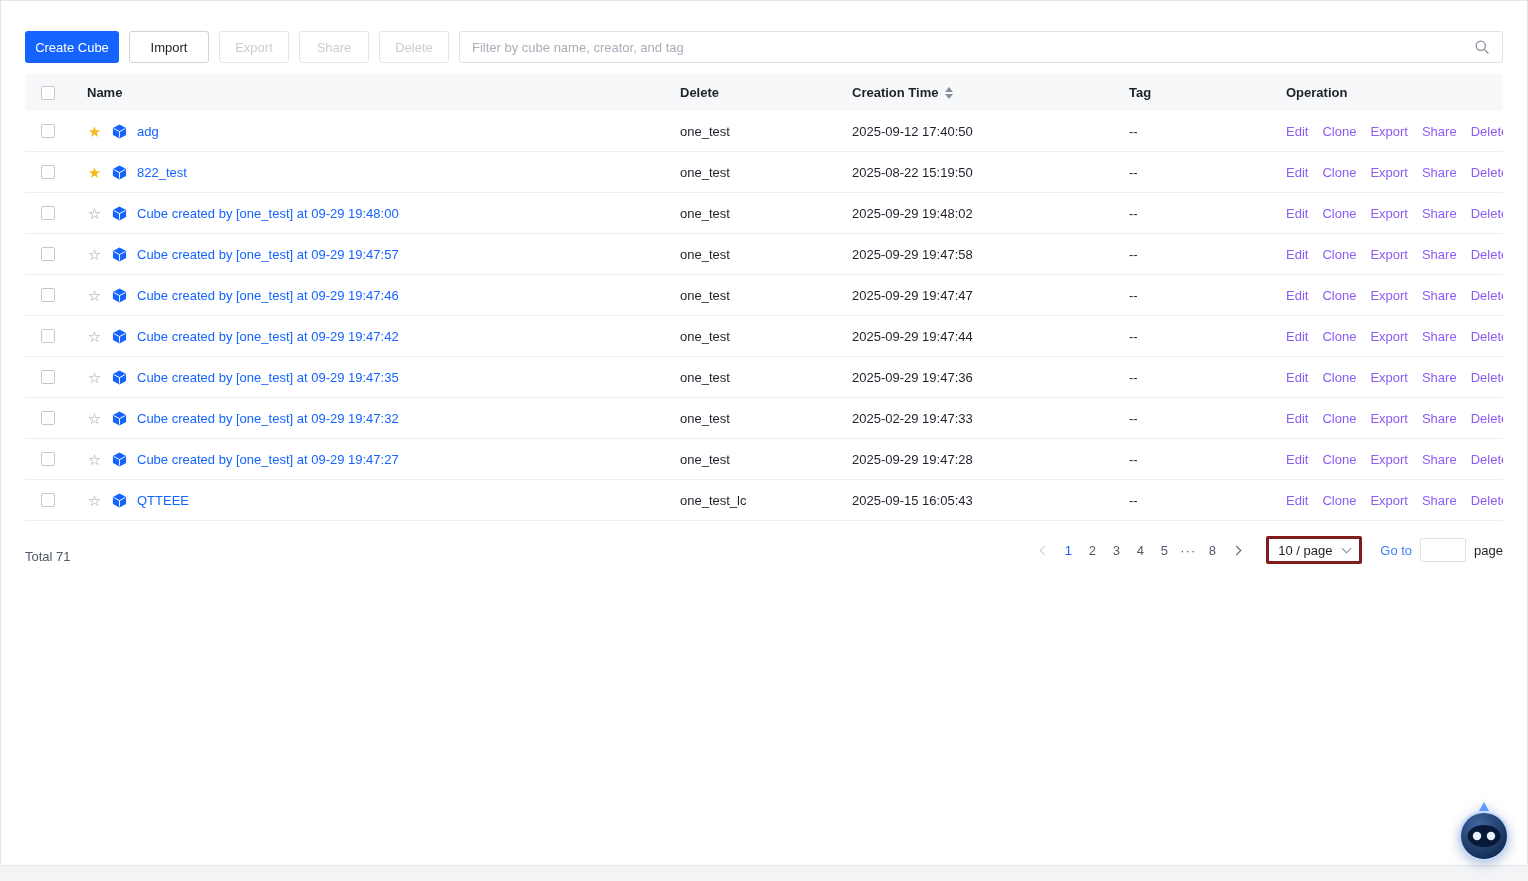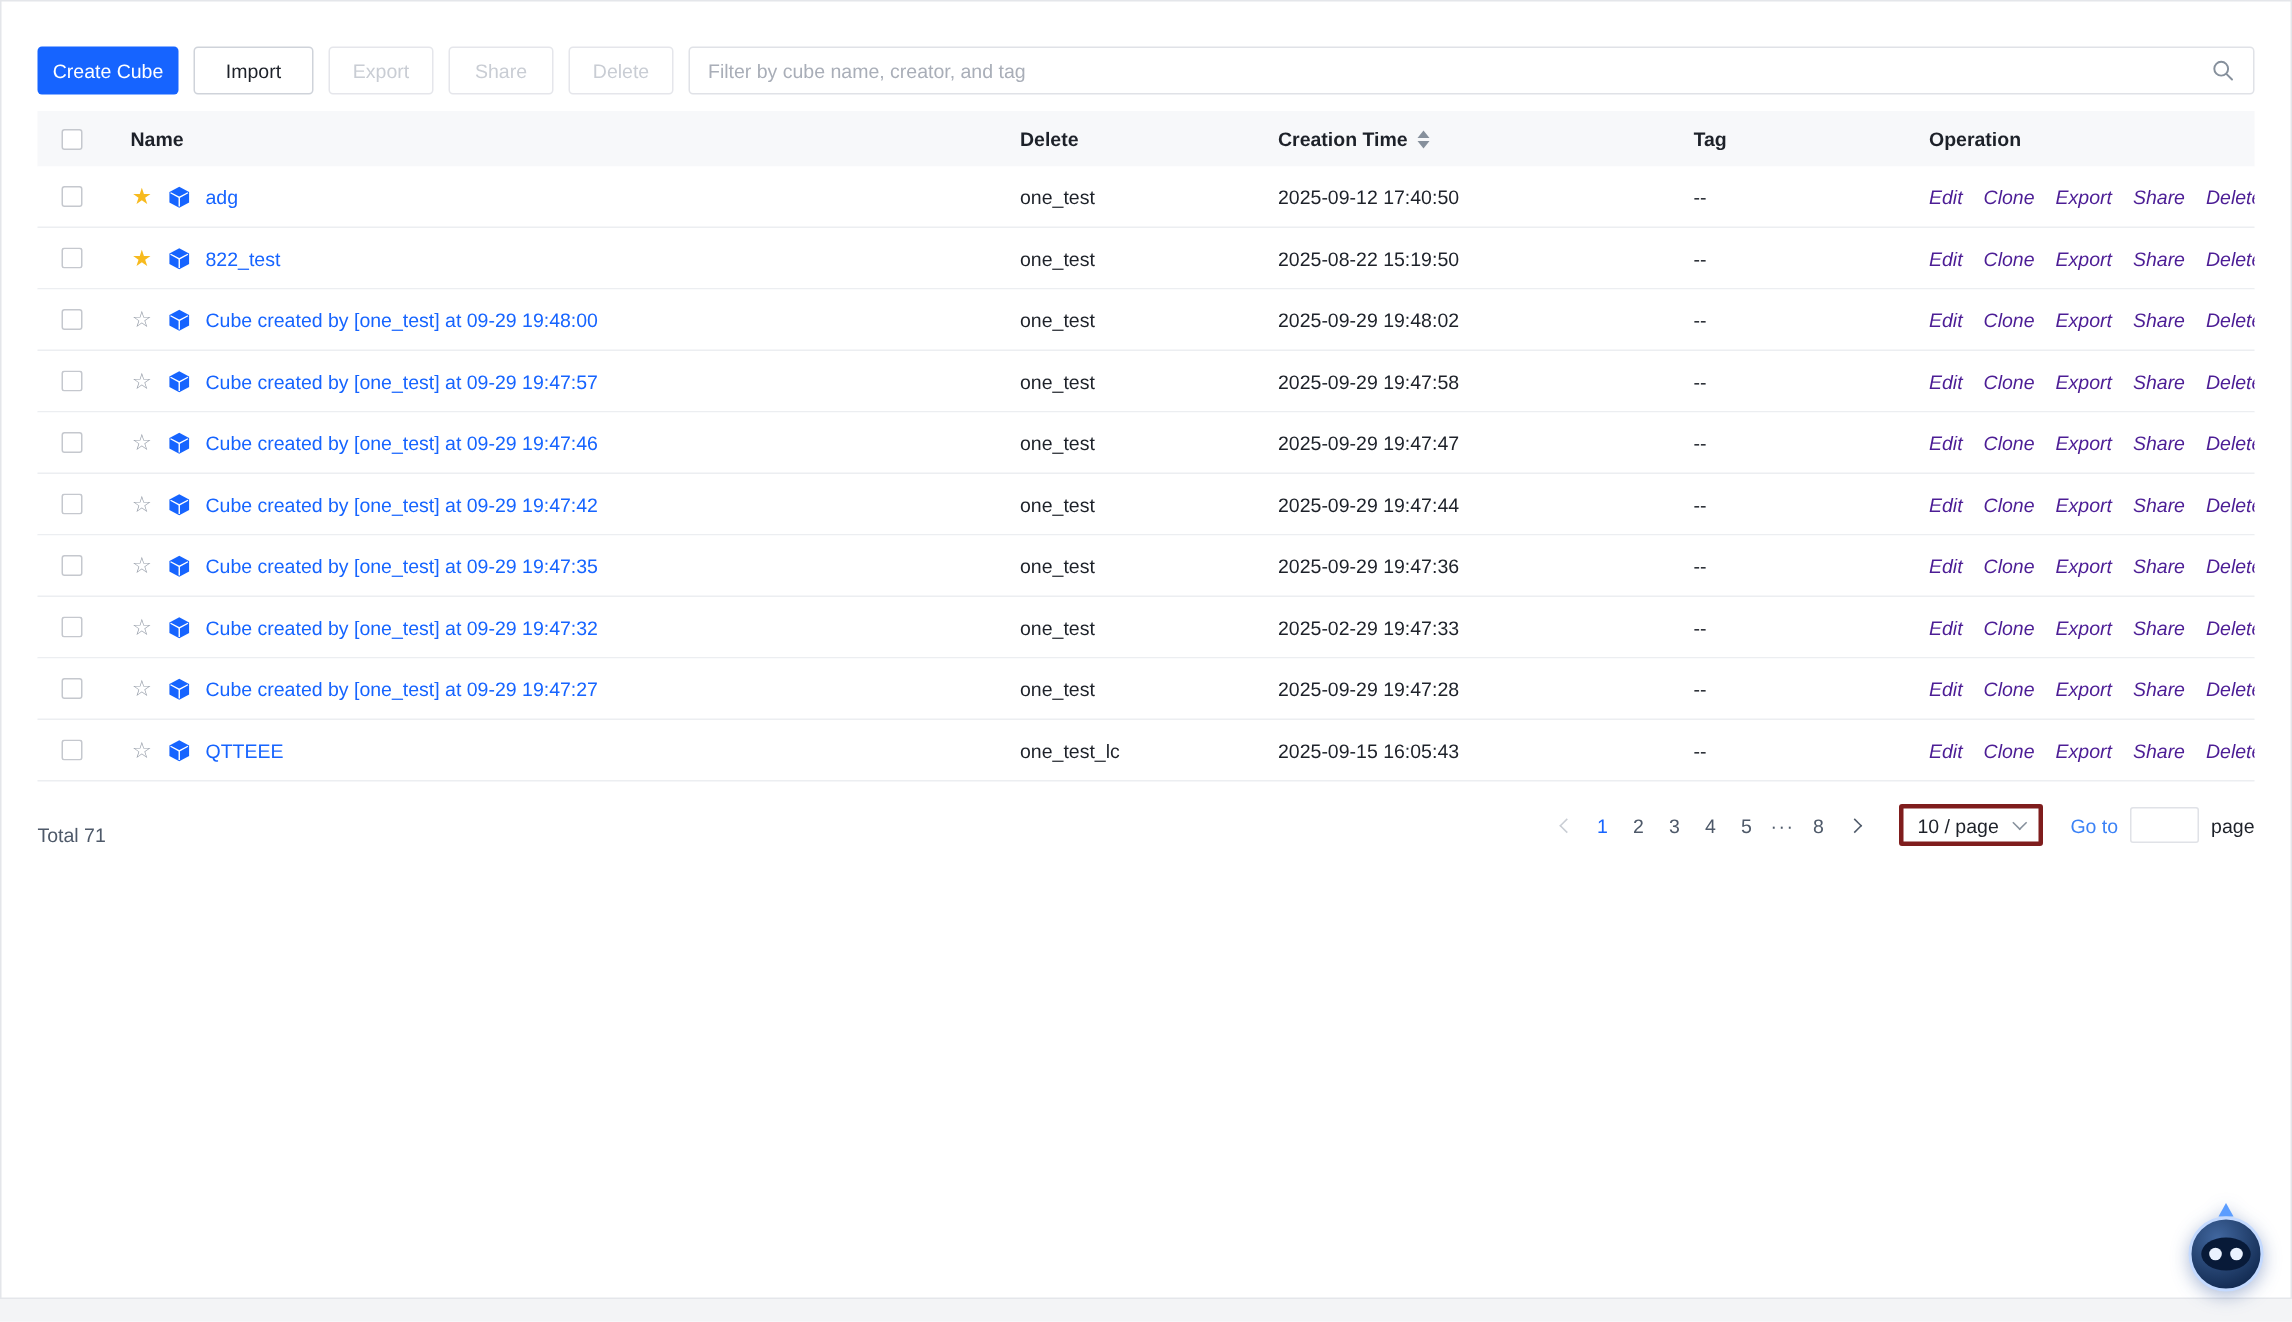--- a/index.html
+++ b/index.html
@@ -52,21 +52,21 @@
   .star { font-size:15px; line-height:1; cursor:pointer; width:15px; text-align:center; }
   .star-filled { color:#f7ba1e; }
   .star-outline { color:#9aa1ac; }
   .cube-icon { display:inline-flex; align-items:center; }
   a.name-link { color:#1664ff; text-decoration:none; }
   .th-time { display:flex; align-items:center; cursor:pointer; }
   .sorter { display:inline-flex; flex-direction:column; gap:2px; margin-left:7px; cursor:pointer; }
   .caret-up { width:0; height:0; border-left:4px solid transparent; border-right:4px solid transparent; border-bottom:5px solid #86909c; }
   .caret-down { width:0; height:0; border-left:4px solid transparent; border-right:4px solid transparent; border-top:5px solid #86909c; }
   .td-ops { display:flex; align-items:center; }
-  a.op-link { color:#4c1d95; text-decoration:none; margin-right:14px; cursor:pointer;font-style:italic; }
+  a.op-link { color:#8b5cf6; text-decoration:none; margin-right:14px; cursor:pointer; }
 
   
   .footer { display:flex; align-items:flex-end; margin-top:15px; height:28px; }
   .total { color:#4e5969; }
   .footer-right { margin-left:auto; display:flex; align-items:center; }
   .pages { display:flex; align-items:center; }
   .page-item {
     min-width:24px; height:26px; display:inline-flex; align-items:center; justify-content:center;
     color:#4e5969; cursor:pointer; border-radius:2px;
   }

